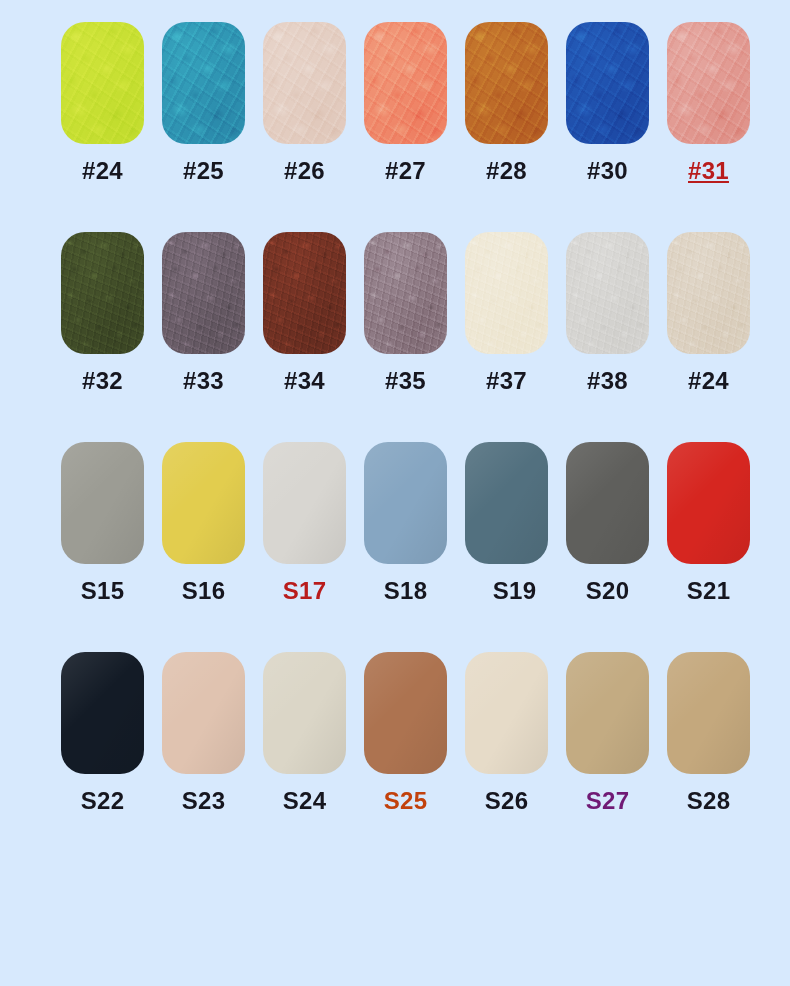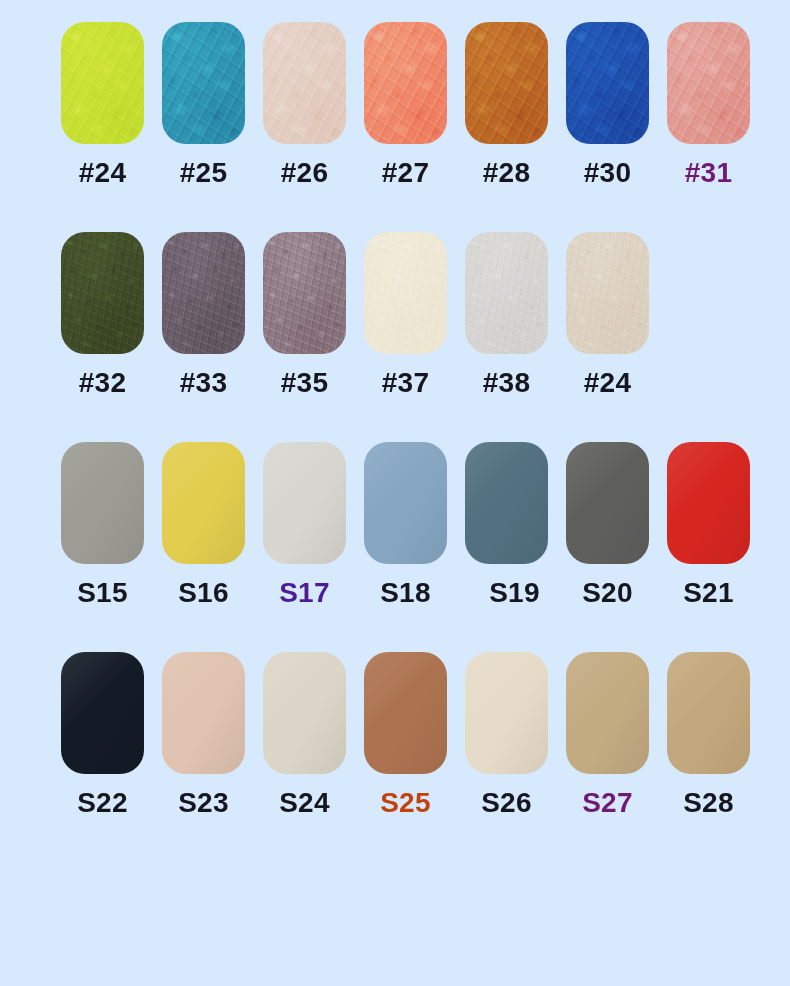--- a/index.html
+++ b/index.html
@@ -118,21 +118,21 @@
     content: "";
     position: absolute;
     inset: 0;
     background-image:
       linear-gradient(135deg, rgba(255,255,255,.10), rgba(255,255,255,0) 42%),
       linear-gradient(300deg, rgba(0,0,0,.07), rgba(0,0,0,0) 45%);
   }
 
   .swatch-label {
     margin-top: 15px;
-    font-size: 28px;
+    font-size: 24px;
     font-weight: bold;
     color: #16161f;
     letter-spacing: .3px;
     line-height: 1;
     text-align: center;
     white-space: nowrap;
   }
 </style>
 </head>
 <body style="background: rgb(215, 233, 253);">
@@ -159,34 +159,38 @@
     <div class="swatch-cell">
       <div class="swatch-chip tex" style="background-color: rgb(189, 106, 40);"></div>
       <div class="swatch-label" style="color: rgb(22, 22, 31);">#28</div>
     </div>
     <div class="swatch-cell">
       <div class="swatch-chip tex" style="background-color: rgb(31, 80, 173);"></div>
       <div class="swatch-label" style="color: rgb(22, 22, 31);">#30</div>
     </div>
     <div class="swatch-cell">
       <div class="swatch-chip tex" style="background-color: rgb(226, 155, 147);"></div>
-      <div class="swatch-label" style="color: #701a75;">#31</div>
+      <div class="swatch-label" style="color: #b91c1c; text-decoration: underline;">#31</div>
     </div>
   </div>
 
   <div class="swatch-row">
     <div class="swatch-cell">
       <div class="swatch-chip tex tex-fine" style="background-color: rgb(65, 77, 40);"></div>
       <div class="swatch-label" style="color: rgb(22, 22, 31);">#32</div>
     </div>
     <div class="swatch-cell">
       <div class="swatch-chip tex tex-fine" style="background-color: rgb(107, 94, 105);"></div>
       <div class="swatch-label" style="color: rgb(22, 22, 31);">#33</div>
     </div>
     <div class="swatch-cell">
+      <div class="swatch-chip tex tex-fine" style="background-color: rgb(113, 49, 35);"></div>
+      <div class="swatch-label" style="color: rgb(22, 22, 31);">#34</div>
+    </div>
+    <div class="swatch-cell">
       <div class="swatch-chip tex tex-fine" style="background-color: rgb(142, 122, 132);"></div>
       <div class="swatch-label" style="color: rgb(22, 22, 31);">#35</div>
     </div>
     <div class="swatch-cell">
       <div class="swatch-chip tex tex-fine" style="background-color: rgb(239, 232, 213);"></div>
       <div class="swatch-label" style="color: rgb(22, 22, 31);">#37</div>
     </div>
     <div class="swatch-cell">
       <div class="swatch-chip tex tex-fine" style="background-color: rgb(214, 213, 210);"></div>
       <div class="swatch-label" style="color: rgb(22, 22, 31);">#38</div>
@@ -201,21 +205,21 @@
     <div class="swatch-cell">
       <div class="swatch-chip smooth" style="background-color: rgb(156, 156, 148);"></div>
       <div class="swatch-label" style="color: rgb(22, 22, 31);">S15</div>
     </div>
     <div class="swatch-cell">
       <div class="swatch-chip smooth" style="background-color: rgb(226, 205, 78);"></div>
       <div class="swatch-label" style="color: rgb(22, 22, 31);">S16</div>
     </div>
     <div class="swatch-cell">
       <div class="swatch-chip smooth" style="background-color: rgb(216, 214, 209);"></div>
-      <div class="swatch-label" style="color: #4c1d95;">S17</div>
+      <div class="swatch-label" style="color: #b91c1c;">S17</div>
     </div>
     <div class="swatch-cell">
       <div class="swatch-chip smooth" style="background-color: rgb(134, 166, 194);"></div>
       <div class="swatch-label" style="color: rgb(22, 22, 31);">S18</div>
     </div>
     <div class="swatch-cell">
       <div class="swatch-chip smooth" style="background-color: rgb(82, 112, 127);"></div>
       <div class="swatch-label" style="color: rgb(22, 22, 31); margin-left: 16px;">S19</div>
     </div>
     <div class="swatch-cell">

